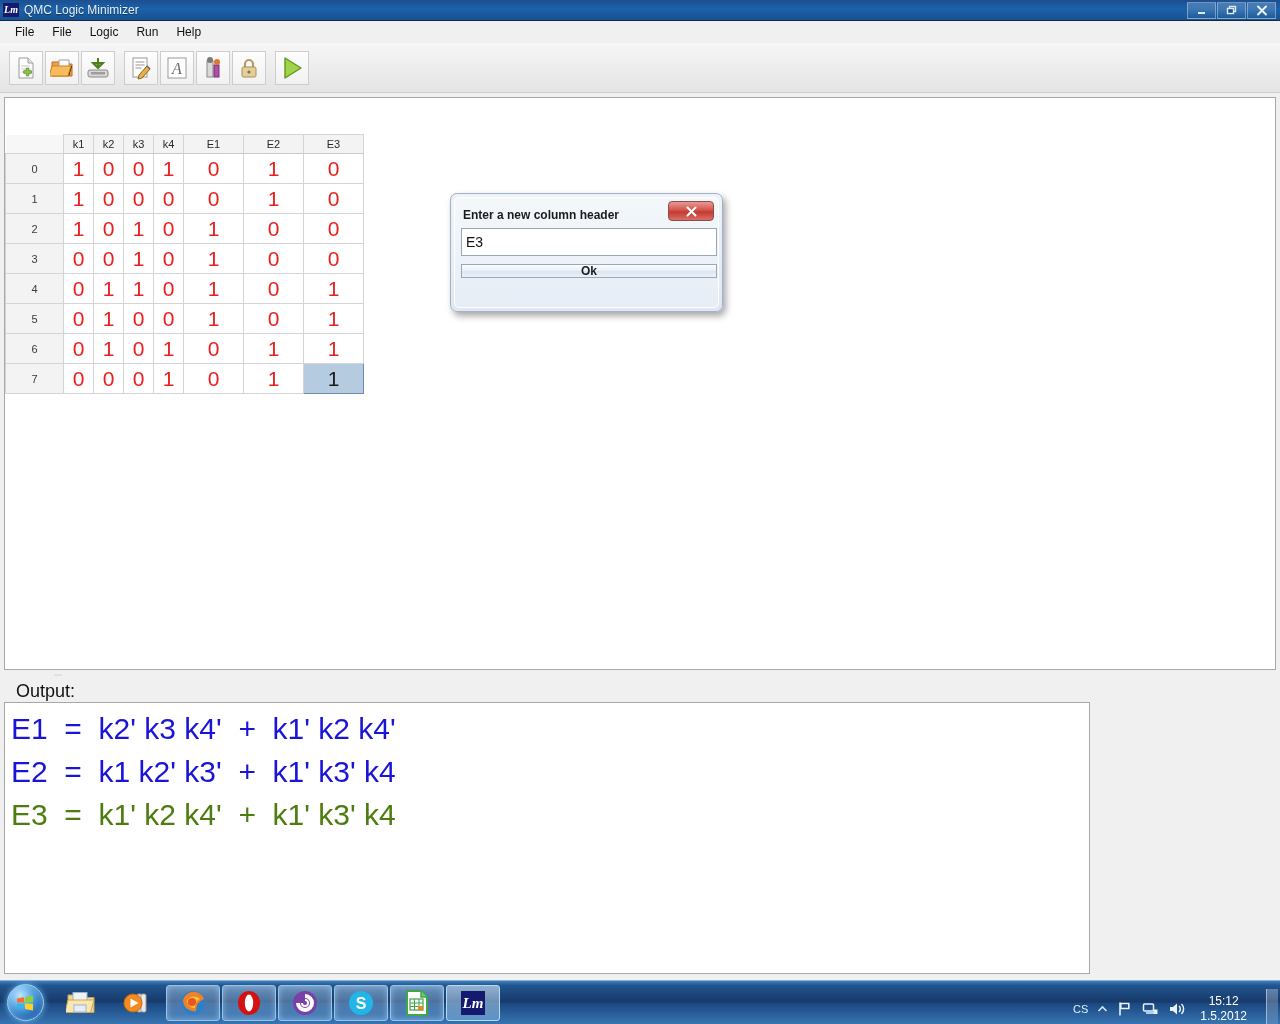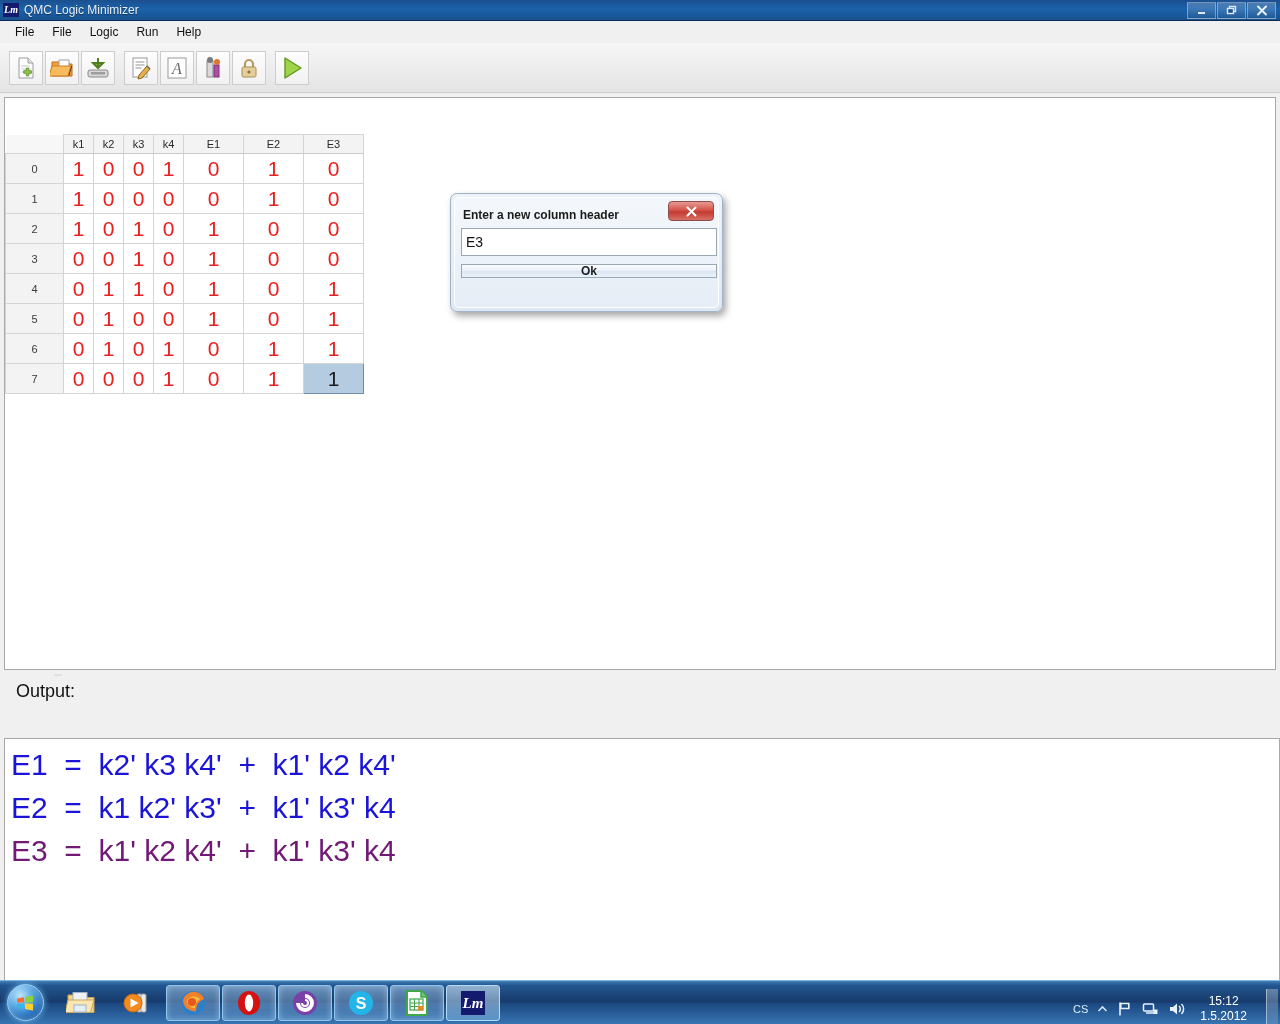--- a/index.html
+++ b/index.html
@@ -109,23 +109,23 @@
     content: ""; position: absolute; left: 50px; top: 4px; width: 8px; height: 2px;
     background: #e0e0e0;
   }
 
   
   #output-label {
     position: absolute; left: 16px; top: 681px;
     font-size: 18px; color: #111; font-weight: normal;
   }
   #output-box {
-    position: absolute; left: 4px; top: 702px; width: 1276px; height: 272px;
+    position: absolute; left: 4px; top: 702px; width: 1086px; height: 272px;
     background: #fff; border: 1px solid #a8a8a8;
-    padding: 4px 0 0 6px; overflow: hidden; margin-top: 36px;
+    padding: 4px 0 0 6px; overflow: hidden;
   }
   .outline {
     color: #1a14d8; font-size: 30px; line-height: 43px;
     font-family: "Liberation Sans", sans-serif;
     white-space: pre;
   }
 
   
   #dialog {
     position: absolute; left: 450px; top: 193px; width: 273px; height: 119px;
@@ -441,21 +441,21 @@
       </tbody>
   </table>
 </div>
 
 <div id="splitter"></div>
 
 <div id="output-label">Output:</div>
 <div id="output-box">
   <div class="outline" style="color: rgb(26, 20, 216);">E1  =  k2' k3 k4'  +  k1' k2 k4'</div>
   <div class="outline" style="color: rgb(26, 20, 216);">E2  =  k1 k2' k3'  +  k1' k3' k4</div>
-  <div class="outline" style="color: #701a75;">E3  =  k1' k2 k4'  +  k1' k3' k4</div>
+  <div class="outline" style="color: #4d7c0f;">E3  =  k1' k2 k4'  +  k1' k3' k4</div>
 </div>
 
 <div id="dialog">
   <div id="dialog-inner">
     <div id="dlg-title">Enter a new column header</div>
     <div id="dlg-close">
       <svg width="13" height="11" viewBox="0 0 13 11">
         <path d="M2.5 1.5 L10.5 9.5 M10.5 1.5 L2.5 9.5" stroke="#ffffff" stroke-width="2" stroke-linecap="round"></path>
       </svg>
     </div>

